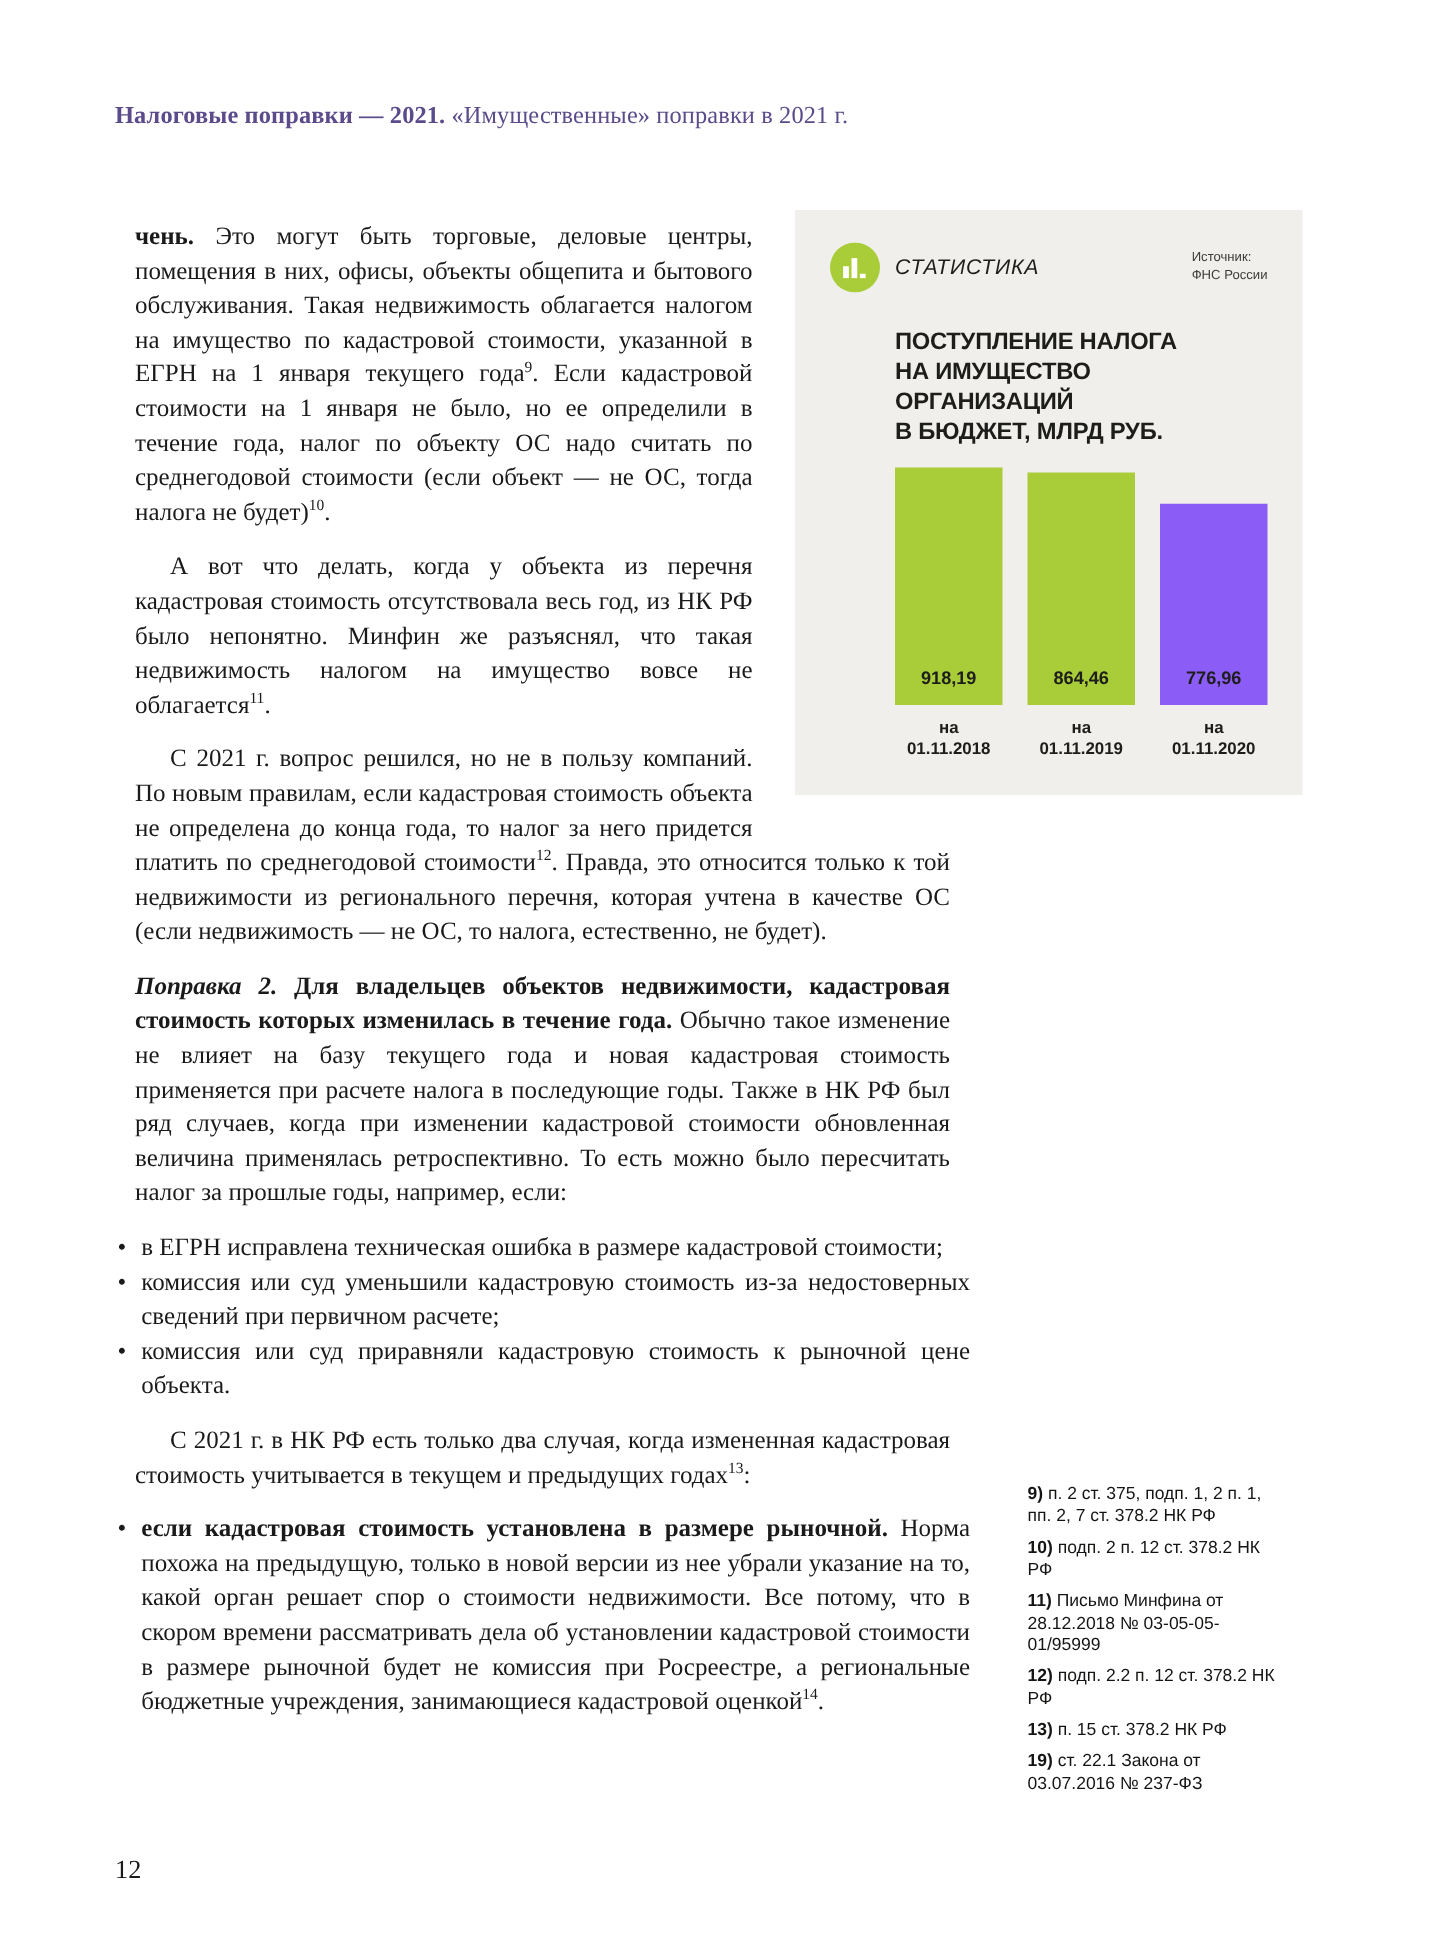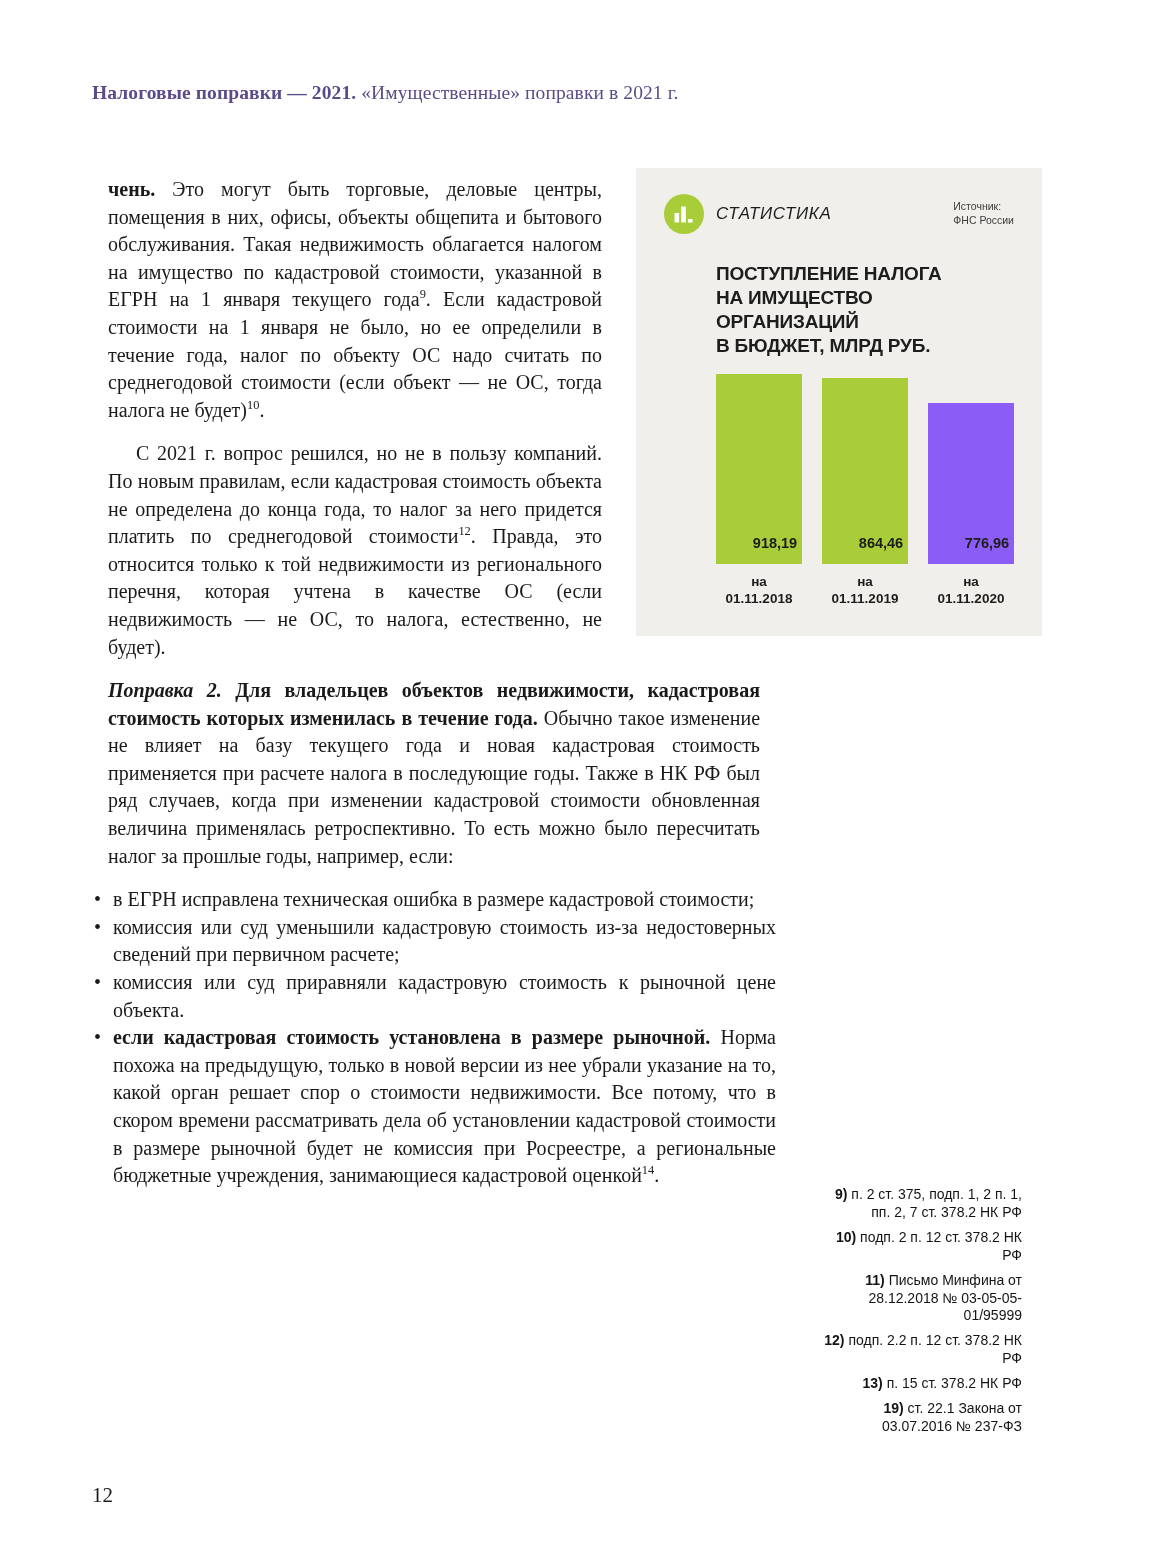--- a/index.html
+++ b/index.html
@@ -50,33 +50,33 @@
   .stats-title {
     margin:28px 0 0 52px; font-weight:bold; font-size:19px; line-height:1.26;
     letter-spacing:-0.2px; white-space:pre-line;
   }
   .chart-bars {
     margin:16px 0 0 52px; height:190px;
     display:flex; align-items:flex-end; gap:20px;
   }
   .bar { flex:1 1 0; position:relative; }
   .bar-value {
-    position:absolute; bottom:12px; left:16px; width:100%;
+    position:absolute; bottom:12px; left:0; width:100%;
     text-align:center; font-weight:bold; font-size:14.5px; color:#1d1d1b;
   }
   .chart-cats { margin:10px 0 0 52px; display:flex; gap:20px; }
   .bar-cat { flex:1 1 0; text-align:center; font-weight:bold; font-size:13.5px; }
 
   
   .footnotes {
     position:absolute; left:822px; top:1186px; width:200px;
     font-family:"Liberation Sans", sans-serif; font-size:14px;
     line-height:1.28; color:#141413;
   }
-  .footnote { margin-bottom:7px;text-align:right; }
+  .footnote { margin-bottom:7px; }
   .fn-num { font-weight:bold; }
 
   .page-number { position:absolute; left:92px; top:1483px; font-size:21px; }
 </style>
 </head>
 <body>
 
 <div class="page-header"><span class="st-b">Налоговые поправки — 2021.</span><span> «Имущественные» поправки в 2021 г.</span></div>
 
 <div class="article">
@@ -108,27 +108,29 @@
         </div>
       </div>
     <div class="chart-cats">
         <div class="bar-cat">на 01.11.2018</div>
         <div class="bar-cat">на 01.11.2019</div>
         <div class="bar-cat">на 01.11.2020</div>
       </div>
   </aside>
 
   <p><span class="st-b">чень.</span><span> Это могут быть торговые, деловые центры, помещения в них, офисы, объекты общепита и бытового обслуживания. Такая недвижимость облагается налогом на имущество по кадастровой стоимости, указанной в ЕГРН на 1 января текущего года</span><sup>9</sup><span>. Если кадастровой стоимости на 1 января не было, но ее определили в течение года, налог по объекту ОС надо считать по среднегодовой стоимости (если объект — не ОС, тогда налога не будет)</span><sup>10</sup><span>.</span></p>
+  <p class="indent"><span>А вот что делать, когда у объекта из перечня кадастровая стоимость отсутствовала весь год, из НК РФ было непонятно. Минфин же разъяснял, что такая недвижимость налогом на имущество вовсе не облагается</span><sup>11</sup><span>.</span></p>
   <p class="indent"><span>С 2021 г. вопрос решился, но не в пользу компаний. По новым правилам, если кадастровая стоимость объекта не определена до конца года, то налог за него придется платить по среднегодовой стоимости</span><sup>12</sup><span>. Правда, это относится только к той недвижимости из регионального перечня, которая учтена в качестве ОС (если недвижимость — не ОС, то налога, естественно, не будет).</span></p>
   <p class="heading-para"><span class="st-bi">Поправка 2.</span><span>  </span><span class="st-b">Для владельцев объектов недвижимости, кадастровая стоимость которых изменилась в течение года.</span><span> Обычно такое изменение не влияет на базу текущего года и новая кадастровая стоимость применяется при расчете налога в последующие годы. Также в НК РФ был ряд случаев, когда при изменении кадастровой стоимости обновленная величина применялась ретроспективно. То есть можно было пересчитать налог за прошлые годы, например, если:</span></p>
 
   <div class="li"><span>в ЕГРН исправлена техническая ошибка в размере кадастровой стоимости;</span></div>
   <div class="li"><span>комиссия или суд уменьшили кадастровую стоимость из-за недостоверных сведений при первичном расчете;</span></div>
   <div class="li"><span>комиссия или суд приравняли кадастровую стоимость к рыночной цене объекта.</span></div>
 
+  <p class="indent"><span>С 2021 г. в НК РФ есть только два случая, когда измененная кадастровая стоимость учитывается в текущем и предыдущих годах</span><sup>13</sup><span>:</span></p>
 
   <div class="li"><span class="st-b">если кадастровая стоимость установлена в размере рыночной.</span><span> Норма похожа на предыдущую, только в новой версии из нее убрали указание на то, какой орган решает спор о стоимости недвижимости. Все потому, что в скором времени рассматривать дела об установлении кадастровой стоимости в размере рыночной будет не комиссия при Росреестре, а региональные бюджетные учреждения, занимающиеся кадастровой оценкой</span><sup>14</sup><span>.</span></div>
 </div>
 
 <div class="footnotes">
   <div class="footnote"><span class="fn-num">9)</span> <span>п. 2 ст. 375, подп. 1, 2 п. 1, пп. 2, 7 ст. 378.2 НК РФ</span></div>
   <div class="footnote"><span class="fn-num">10)</span> <span>подп. 2 п. 12 ст. 378.2 НК РФ</span></div>
   <div class="footnote"><span class="fn-num">11)</span> <span>Письмо Минфина от 28.12.2018 № 03-05-05-01/95999</span></div>
   <div class="footnote"><span class="fn-num">12)</span> <span>подп. 2.2 п. 12 ст. 378.2 НК РФ</span></div>
   <div class="footnote"><span class="fn-num">13)</span> <span>п. 15 ст. 378.2 НК РФ</span></div>

